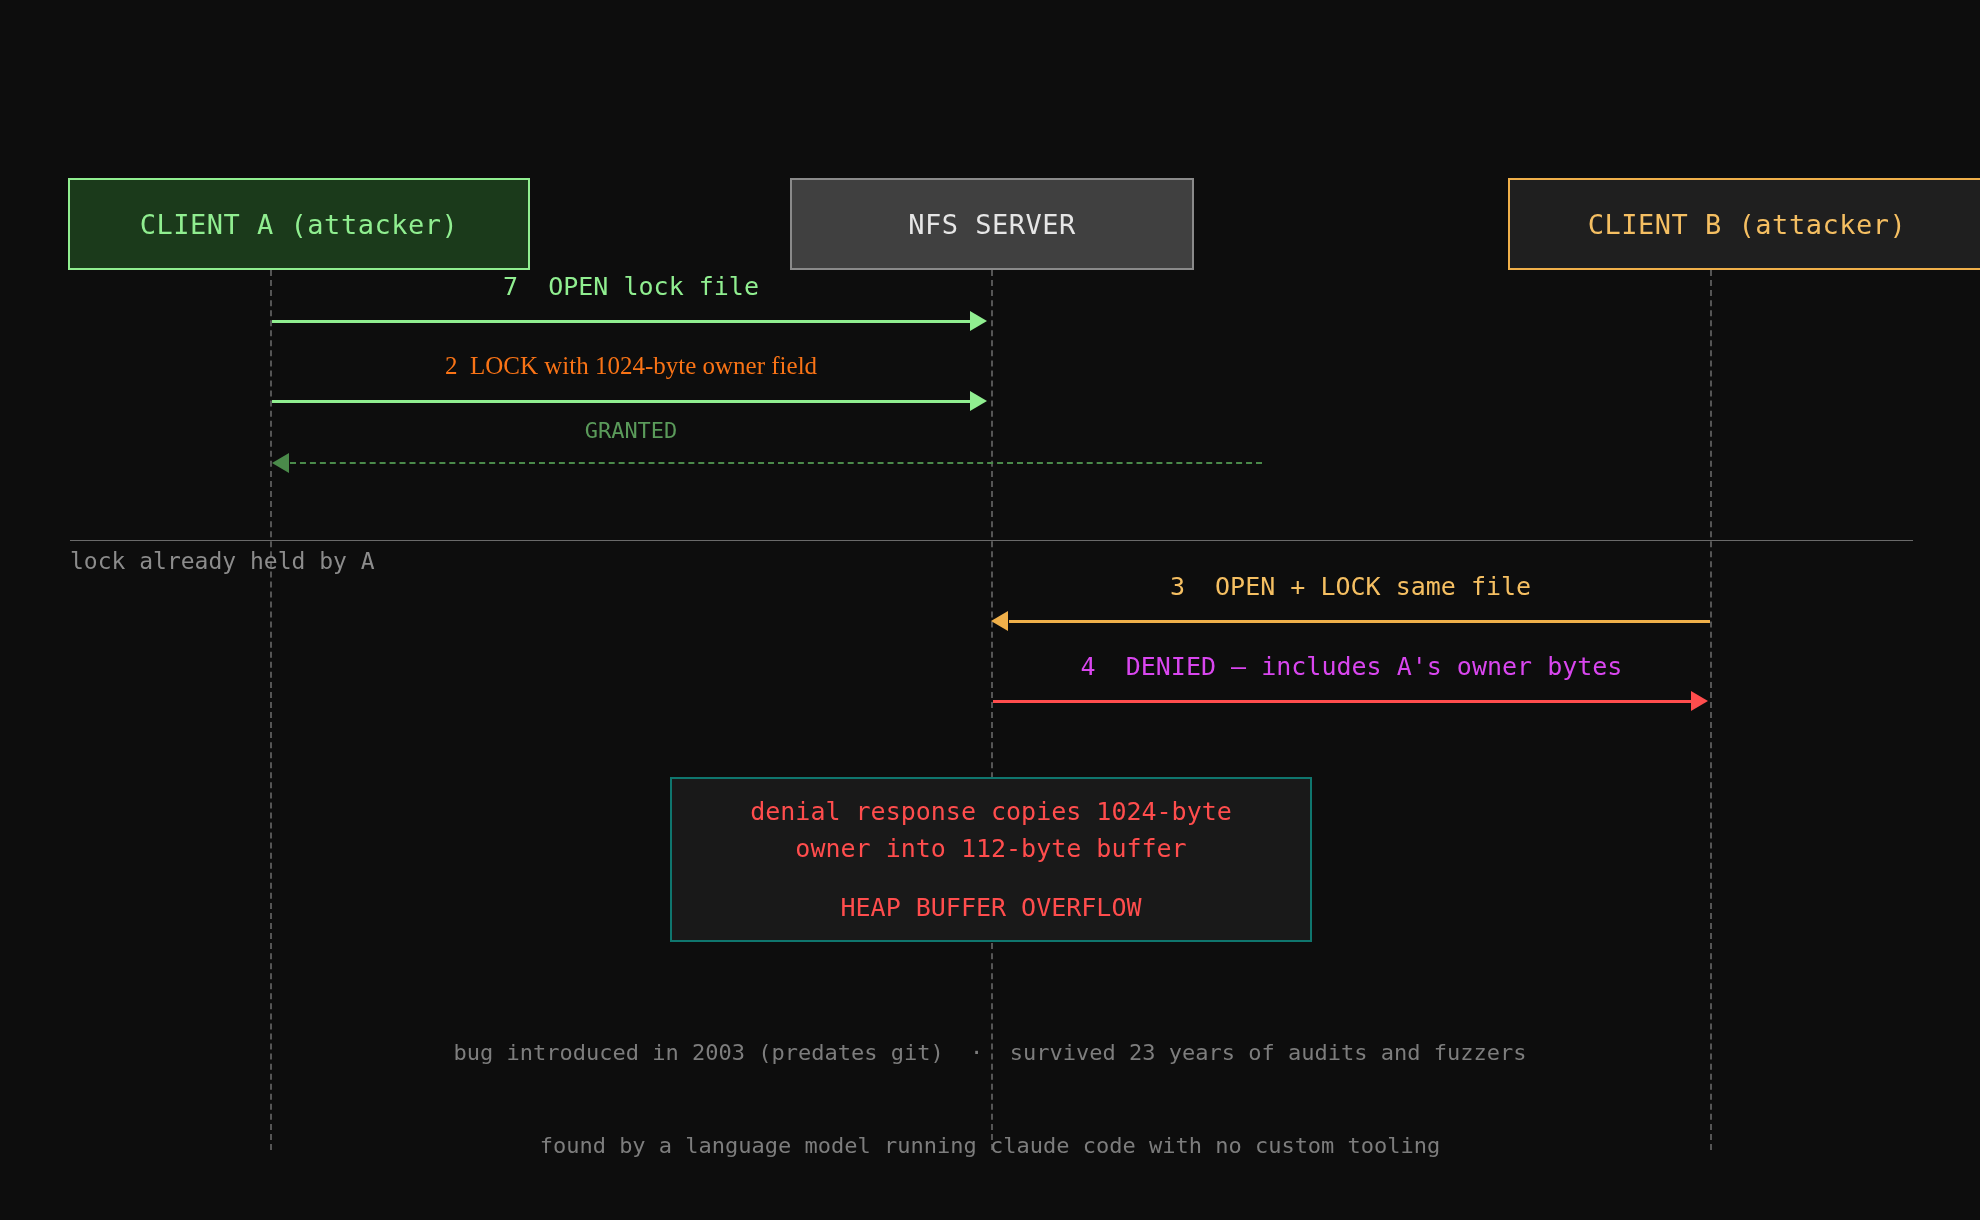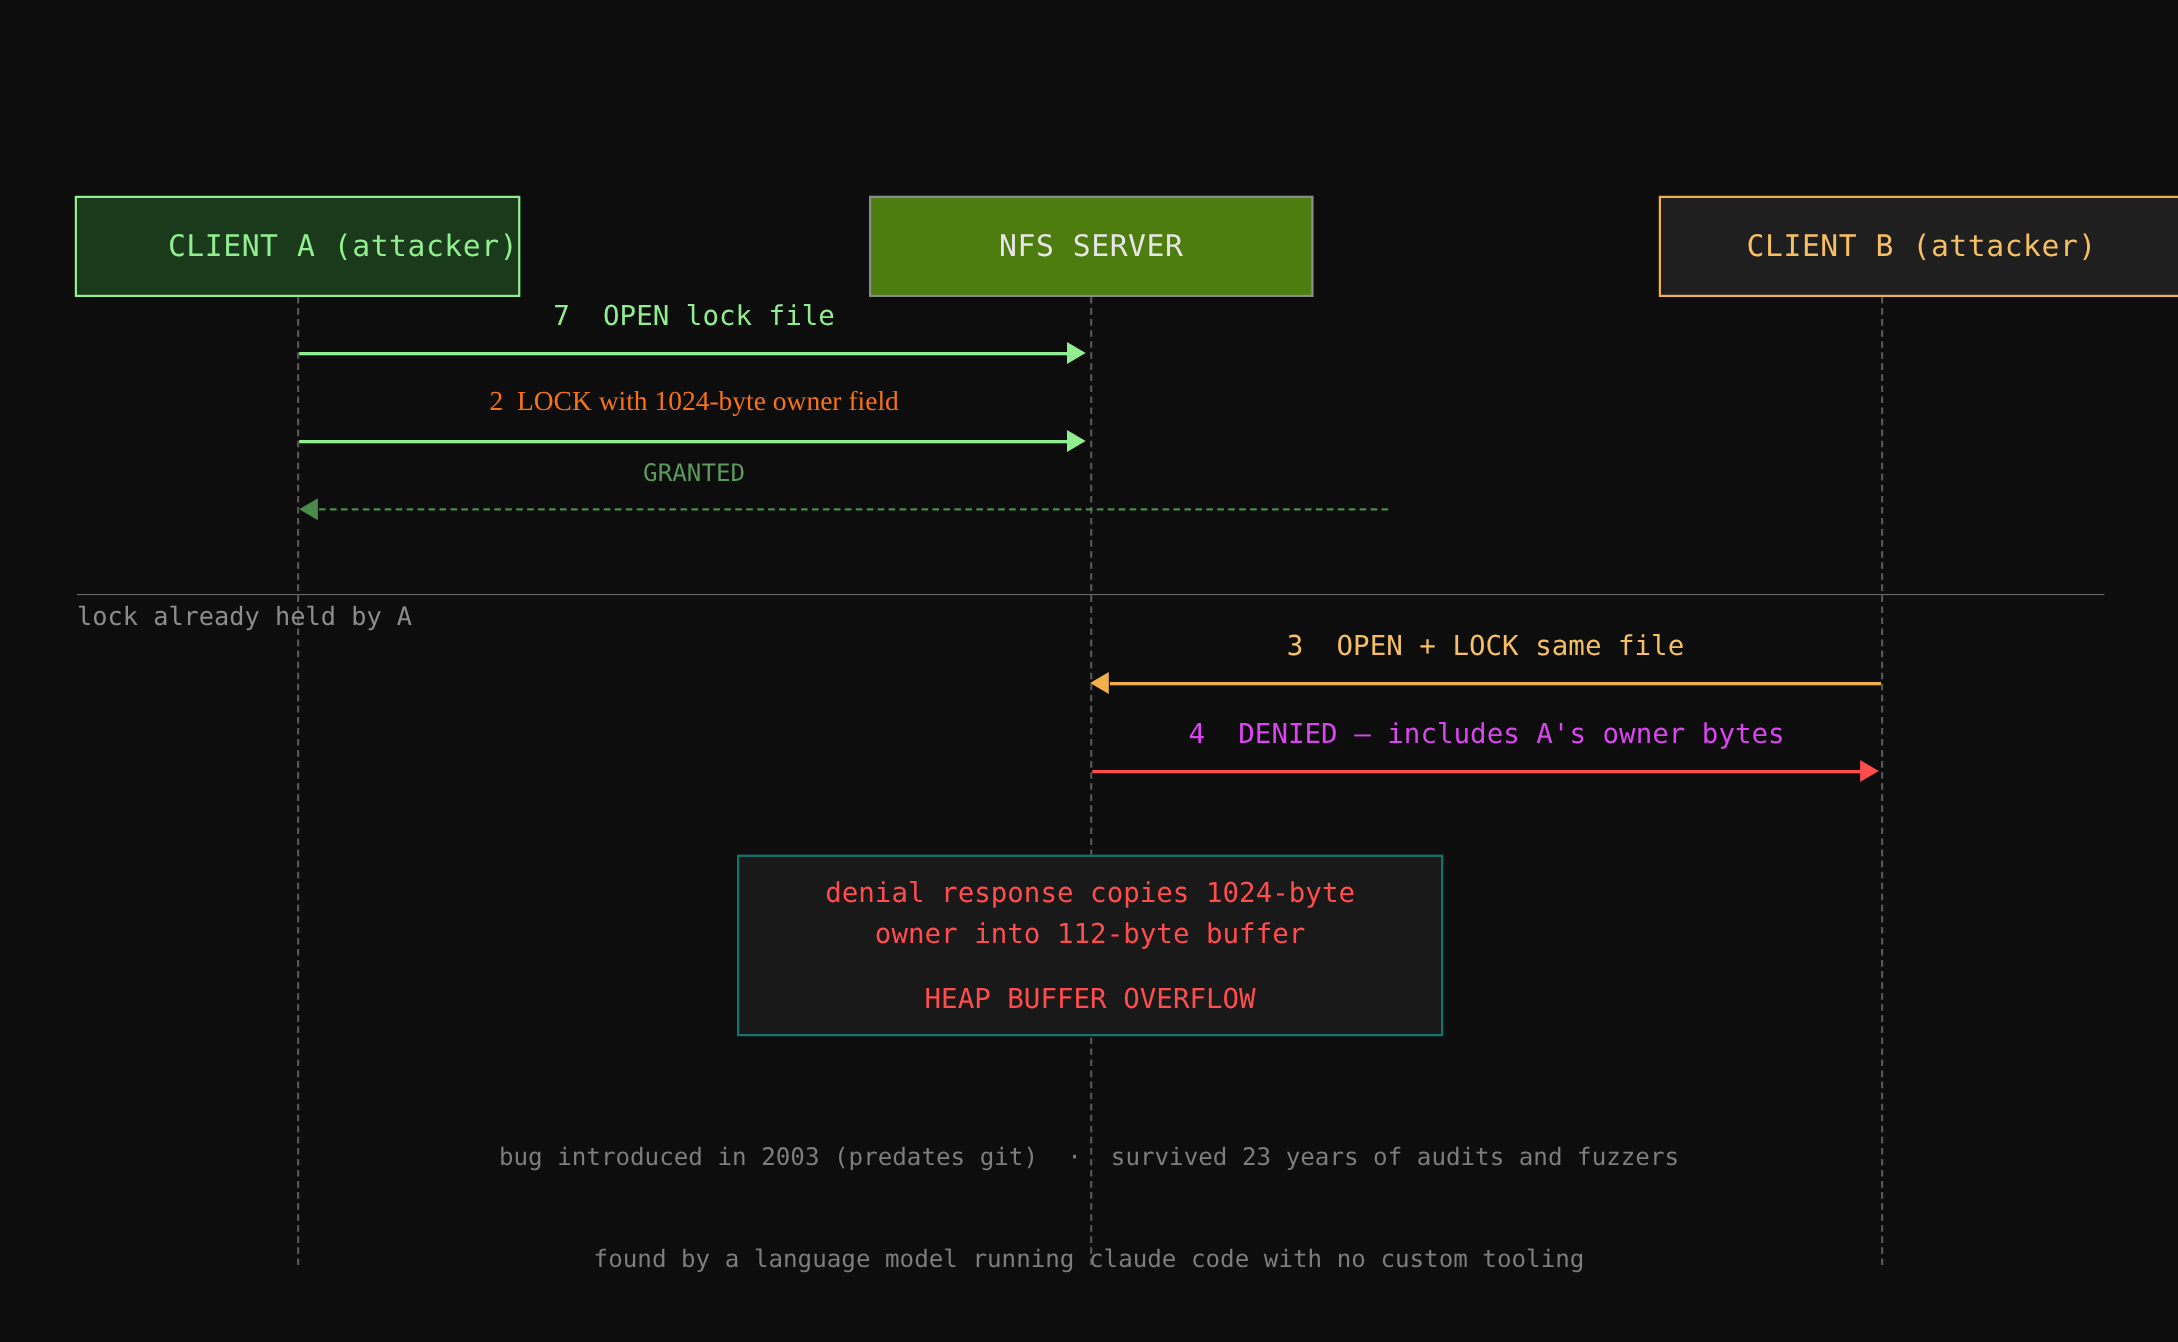--- a/index.html
+++ b/index.html
@@ -40,29 +40,28 @@
     display: flex;
     align-items: center;
     justify-content: center;
     font-size: 27px;
     letter-spacing: 0.5px;
     white-space: pre;
     border-width: 2px;
     border-style: solid;
   }
   .p-client-a {
-    left: 68px;  top: 178px;  width: 405px; height: 92px;
+    left: 68px;  top: 178px;  width: 462px; height: 92px;
     background: #1b3a1b;
     border-color: #90ee90;
     color: #90ee90;
-    justify-content: flex-end;
   }
   .p-server {
     left: 790px; top: 178px;  width: 404px; height: 92px;
-    background: #4d7c0f;
+    background: #404040;
     border-color: #8a8a8a;
     color: #e6e6e6;
   }
   .p-client-b {
     left: 1508px; top: 178px; width: 478px; height: 92px;
     background: #1f1f1f;
     border-color: #f0b04a;
     color: #f5bf62;
   }
 

